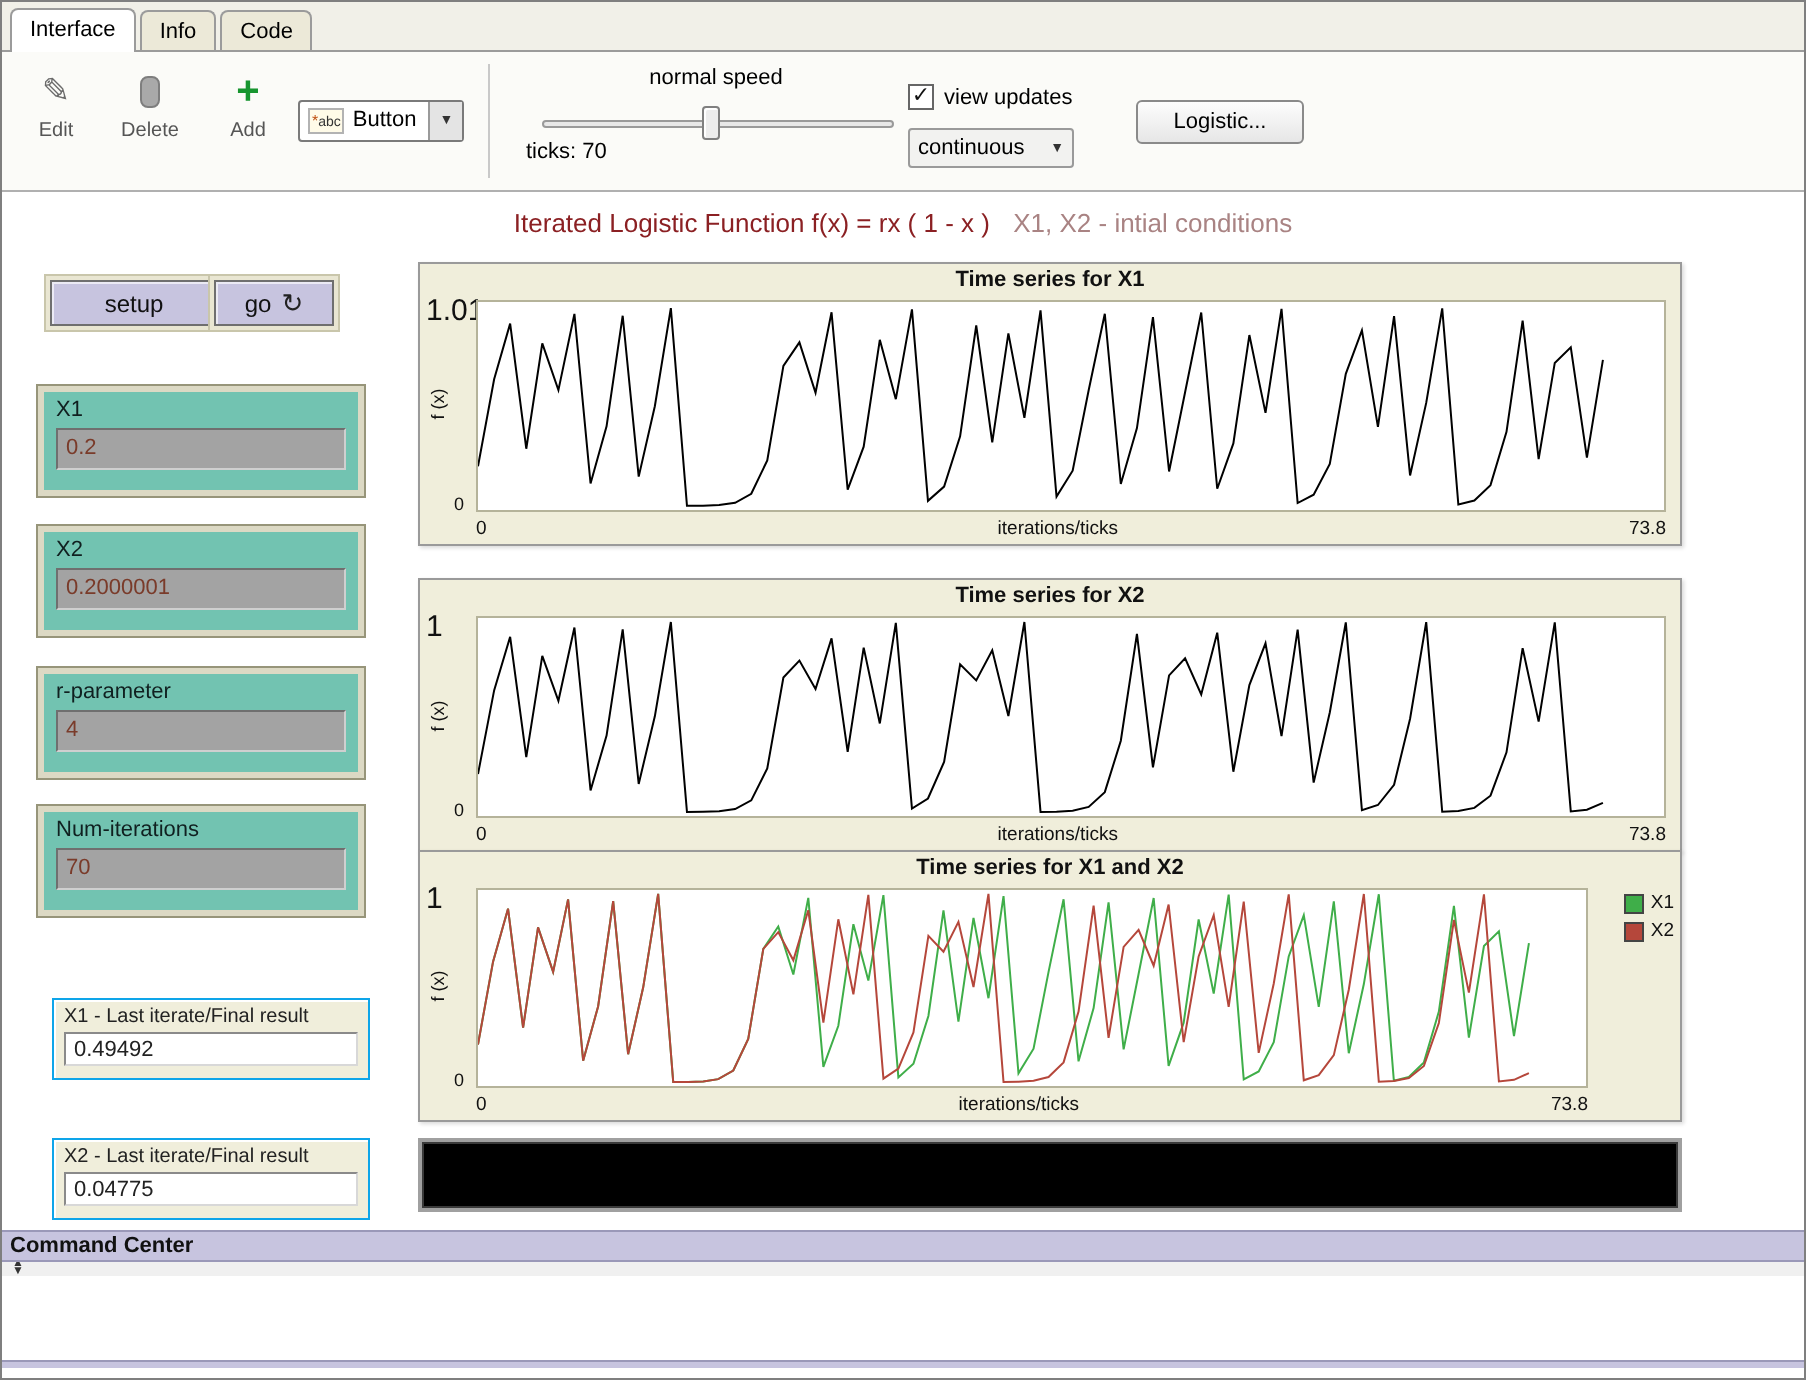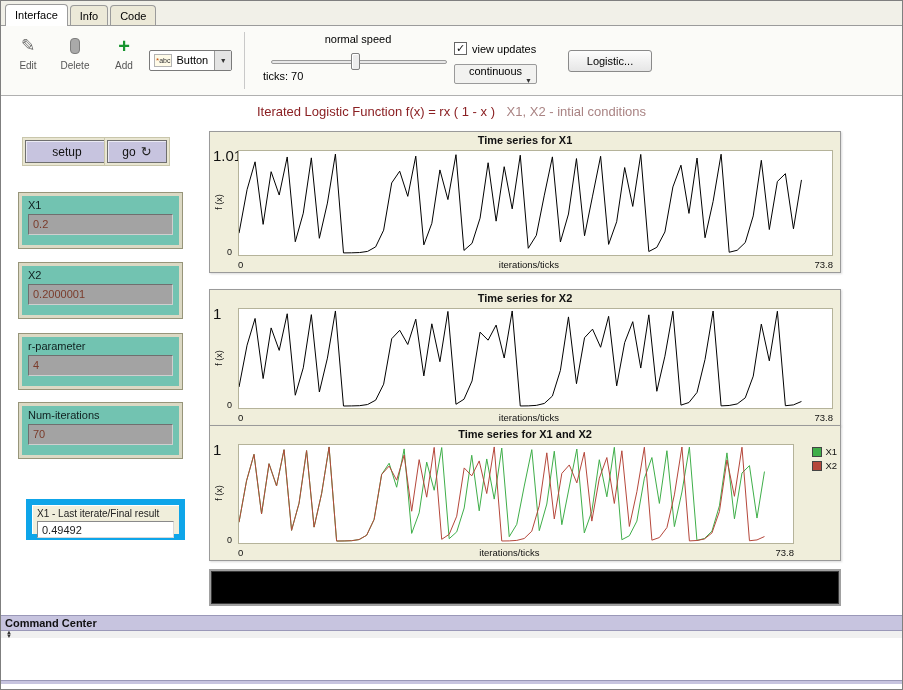--- a/index.html
+++ b/index.html
@@ -45,21 +45,21 @@
                 background:#ededed; border:1px solid #808080; border-radius:2px;
                 box-shadow:inset 1px 1px 0 #fff; cursor:pointer; }
   .spd-ticks { position:absolute; left:262px; top:44px; width:190px; text-align:left; font-size:11px; }
 
   .chk-row { position:absolute; left:453px; top:16px; display:flex; align-items:center; }
   .chk { width:13px; height:13px; border:1px solid #666; background:#fff;
          font-size:11px; line-height:11px; text-align:center; color:#111; margin-right:5px; }
   .chk-label { font-size:11px; }
   .updmode { position:absolute; left:453px; top:38px; width:83px; height:20px;
              border:1px solid #9a9a9a; border-radius:2px; background:#f2f2f0;
-             font-size:11px; display:flex; align-items:center; padding:0 4px;flex-direction:column; }
+             font-size:11px; display:flex; align-items:center; padding:0 4px; }
   .updmode .darrow { margin-left:auto; font-size:7px; color:#333; }
 
   .settings-btn { position:absolute; left:567px; top:24px; width:84px; height:22px;
                   border:1px solid #8a8a8a; border-radius:3px; font-size:11px;
                   background:linear-gradient(#fdfdfd,#e6e6e6); text-align:center;
                   line-height:20px; cursor:pointer; }
 
   
   .main-title { position:absolute; top:103px; left:0; right:0; text-align:center; font-size:13px; }
   .main-title .t1 { color:var(--maroon,#8b2023); }
@@ -78,21 +78,21 @@
                   background:var(--teal,#72c3b1); border:3px solid #dcd9c4;
                   box-shadow:0 0 0 1px #97957a; }
   .input-widget .ilabel { font-size:11px; color:#102020; padding:3px 6px 2px; }
   .input-widget .ifield { margin:1px 6px; height:21px; background:#a3a3a3;
                           border:1px solid; border-color:#6f6f6f #cfcfcf #cfcfcf #6f6f6f;
                           font-size:11px; color:var(--input-text,#7a3b2a);
                           padding:3px 4px; cursor:text; }
 
   
   .monitor { position:absolute; left:25px; width:159px; height:41px;
-             background:var(--beige,#f0eedb); border:6px solid #0ea5e9;
+             background:var(--beige,#f0eedb); border:1px solid #0ea5e9;
              box-shadow:inset 1px 1px 0 #fff; }
   .monitor .mlabel { font-size:10px; color:#222; padding:3px 5px 2px; white-space:nowrap; }
   .monitor .mvalue { margin:0 5px; height:17px; background:#fff;
                      border:1px solid; border-color:#8a8a8a #d8d8d8 #d8d8d8 #8a8a8a;
                      font-size:11px; color:#222; padding:2px 4px; }
 
   
   .plot { position:absolute; left:208px; width:632px; background:var(--beige,#f0eedb);
           border:1px solid #9a9a9a; box-shadow:1px 1px 2px rgba(0,0,0,.15); }
   .plot-title { position:absolute; top:2px; left:0; right:0; text-align:center;
@@ -211,20 +211,24 @@
   </div>
   <div class="input-widget" style="top:402px">
     <div class="ilabel">Num-iterations</div>
     <div class="ifield">70</div>
   </div>
 
   <div class="monitor" style="top:498px">
     <div class="mlabel">X1 - Last iterate/Final result</div>
     <div class="mvalue">0.49492</div>
   </div>
+  <div class="monitor" style="top:568px">
+    <div class="mlabel">X2 - Last iterate/Final result</div>
+    <div class="mvalue">0.04775</div>
+  </div>
 
   <div class="plot" style="top:130px; height:142px">
     <div class="plot-title">Time series for X1</div>
     <span class="ytick-top">1.01</span>
     <span class="ylab">f (x)</span>
     <span class="ytick-bot">0</span>
     <div class="plot-area">
       <svg viewBox="0 0 1000 200" preserveAspectRatio="none">
           <polyline points="0.0,158.0 13.6,74.3 27.1,20.8 40.7,141.1 54.2,39.8 67.8,84.7 81.3,11.5 94.9,174.5 108.4,119.6 122.0,13.2 135.5,167.9 149.1,100.2 162.6,5.9 176.2,196.0 189.7,195.8 203.3,195.3 216.8,193.1 230.4,184.4 243.9,152.3 257.5,61.4 271.0,38.8 284.6,87.2 298.1,9.9 311.7,180.5 325.2,139.1 338.8,36.4 352.3,93.4 365.9,7.1 379.4,191.2 393.0,177.5 406.5,129.2 420.1,22.6 433.6,134.9 447.2,30.2 460.7,111.3 474.3,8.1 487.8,187.1 501.4,162.2 514.9,84.9 528.5,11.3 542.0,175.0 555.6,121.2 569.1,14.6 582.7,163.0 596.2,86.8 609.8,10.1 623.3,179.6 636.9,136.0 650.4,31.8 664.0,106.6 677.5,6.6 691.1,193.3 704.6,185.3 718.2,155.7 731.7,69.1 745.3,27.3 758.8,120.0 772.4,13.5 785.9,166.8 799.5,97.0 813.0,6.2 826.6,194.7 840.1,190.9 853.7,176.1 867.2,124.8 880.8,17.9 894.3,151.0 907.9,58.6 921.4,43.6 935.0,149.6 948.5,55.6" fill="none" stroke="#000000" stroke-width="1" vector-effect="non-scaling-stroke"></polyline>
         </svg>

